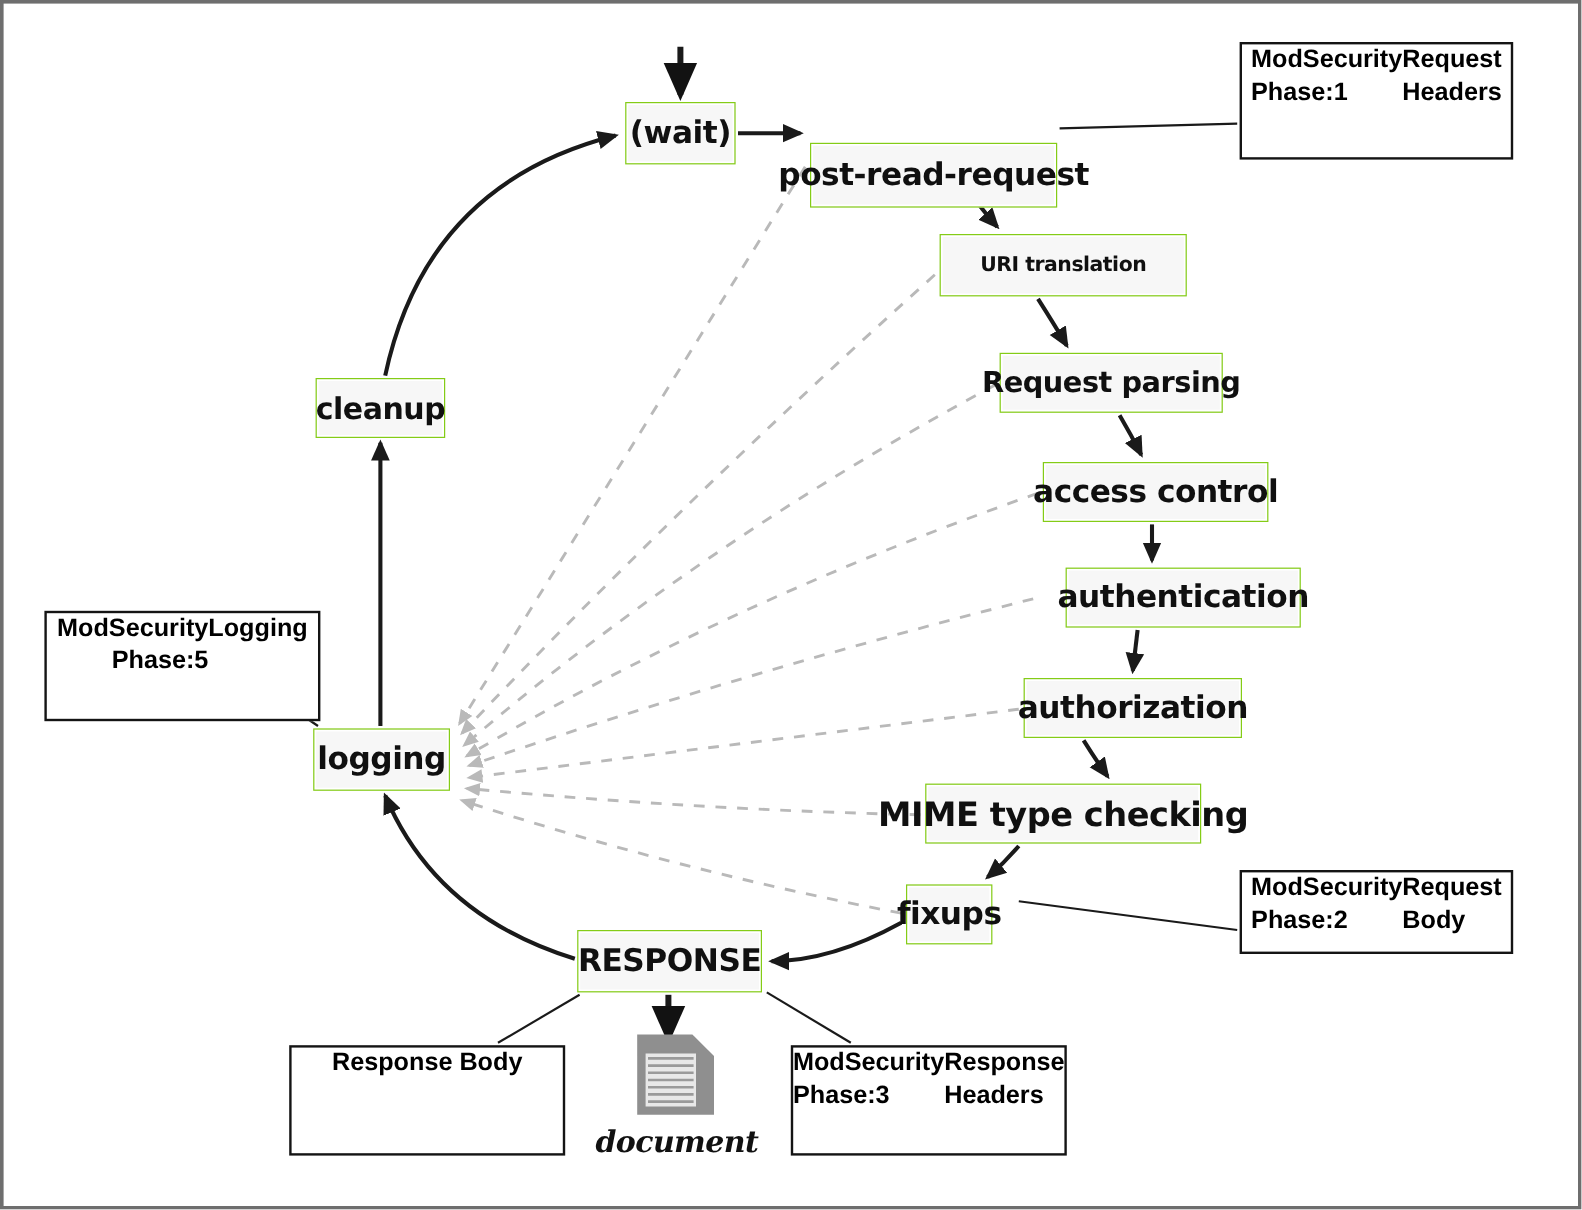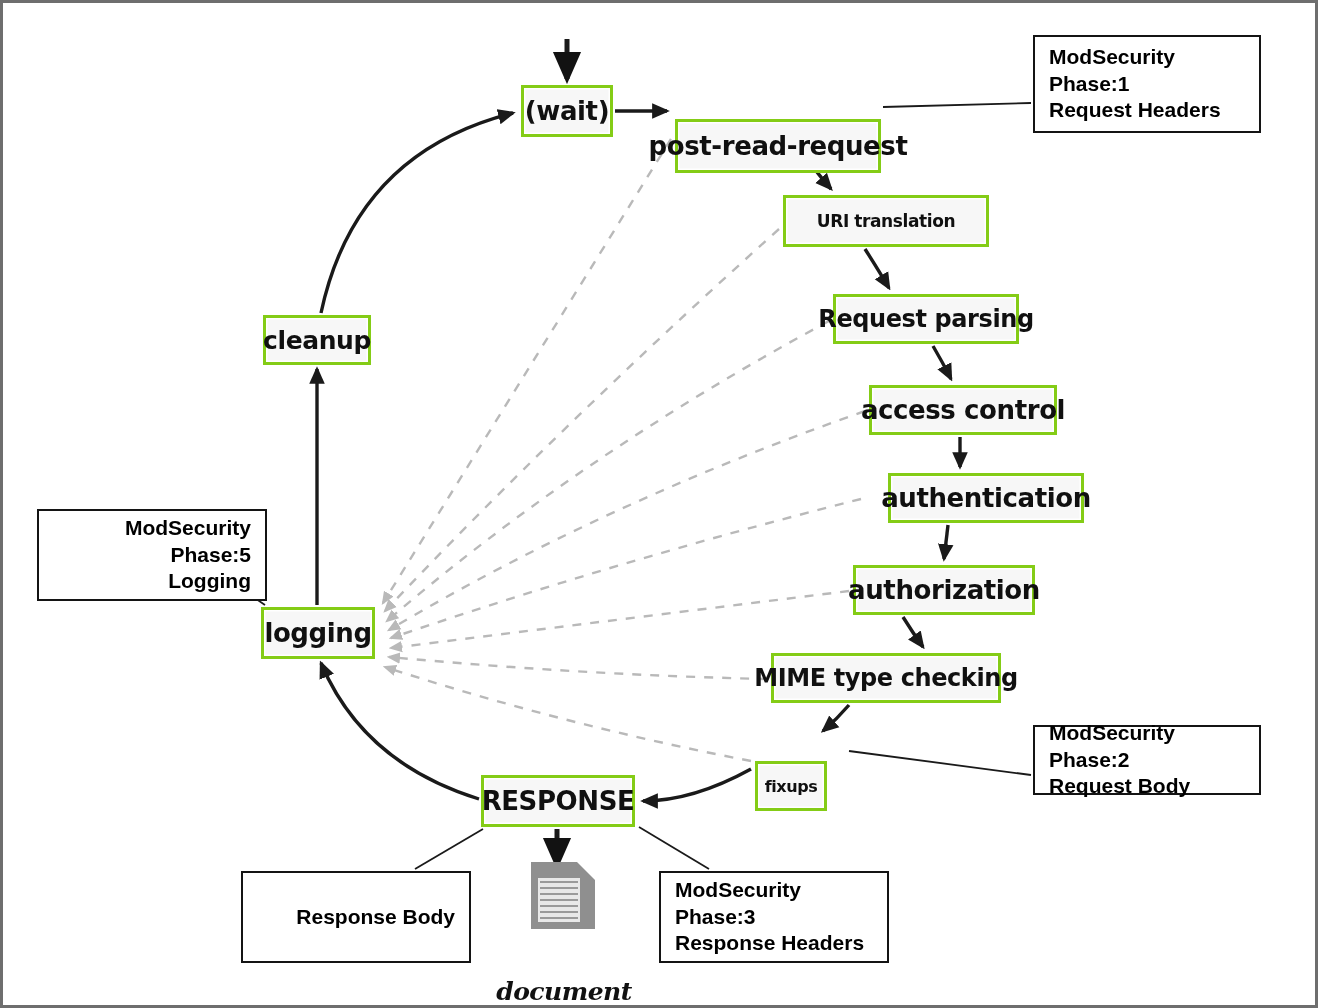--- a/index.html
+++ b/index.html
@@ -25,41 +25,40 @@
     top: 0;
     width: 1318px;
     height: 1008px;
   }
 
   
   .node {
     position: absolute;
     box-sizing: border-box;
     background: #f7f7f7;
-    border: 3px solid #84cc16;
+    border: 1px solid #84cc16;
     box-shadow: inset 0 0 0 1.5px #ffffff;
     display: flex;
     align-items: center;
     justify-content: center;
     color: #101010;
     font-family: "DejaVu Sans", sans-serif;
     font-weight: bold;
     letter-spacing: -0.4px;
     white-space: nowrap;
     z-index: 5;
   }
 
   
   .callout {
     position: absolute;
     box-sizing: border-box;
     background: #ffffff;
     border: 2px solid #141414;
     display: flex;
-    flex-direction: column;
     justify-content: center;
     font-family: "Liberation Sans", sans-serif;
     font-weight: bold;
     font-size: 21px;
     line-height: 1.28;
     color: #000000;
     padding: 0 14px;
     z-index: 6;
   }
   .callout.align-right { text-align: right; }
@@ -159,25 +158,25 @@
     </div>
 
   <div class="node" id="node-auth" style="left: 862px; top: 470px; width: 196px; height: 50px; font-size: 26px; margin-left: 23px;">
       <span>authentication</span>
     </div>
 
   <div class="node" id="node-authz" style="left: 850px; top: 562px; width: 182px; height: 50px; font-size: 26px;">
       <span>authorization</span>
     </div>
 
-  <div class="node" id="node-mime" style="left: 768px; top: 650px; width: 230px; height: 50px; font-size: 24px;">
+  <div class="node" id="node-mime" style="left: 768px; top: 650px; width: 230px; height: 50px; font-size: 28px;">
       <span>MIME type checking</span>
     </div>
 
-  <div class="node" id="node-fixups" style="left: 752px; top: 734px; width: 72px; height: 50px; font-size: 16px; margin-top: 24px;">
+  <div class="node" id="node-fixups" style="left: 752px; top: 734px; width: 72px; height: 50px; font-size: 26px;">
       <span>fixups</span>
     </div>
 
   <div class="node" id="node-response" style="left: 478px; top: 772px; width: 154px; height: 52px; font-size: 26px;">
       <span>RESPONSE</span>
     </div>
 
   <div class="node" id="node-logging" style="left: 258px; top: 604px; width: 114px; height: 52px; font-size: 26px;">
       <span>logging</span>
     </div>
@@ -203,21 +202,21 @@
 
   <div class="callout align-right" id="callout-3" style="left: 238px; top: 868px; width: 230px; height: 92px;">
     <span>Response Body</span>
   </div>
 
   <div class="callout align-right" id="callout-4" style="left: 34px; top: 470px; width: 230px; height: 92px; margin-top: 36px;">
     <span>ModSecurity Phase:5</span>
     <span>Logging</span>
   </div>
 
-  <div id="document-icon-wrap" style="left: 500px; top: 856px; width: 122px; gap: 40px;">
+  <div id="document-icon-wrap" style="left: 500px; top: 856px; width: 122px;">
     <svg width="74" height="76" viewBox="0 0 74 76">
       <path d="M4 3 L50 3 L68 21 L68 70 L4 70 Z" fill="#8f8f8f"></path>
       <path d="M10 18 L54 18 L54 64 L10 64 Z" fill="#e8e8e8" stroke="#8f8f8f" stroke-width="2"></path>
       <g stroke="#9a9a9a" stroke-width="2.2">
         <line x1="13" y1="23" x2="51" y2="23"></line>
         <line x1="13" y1="29" x2="51" y2="29"></line>
         <line x1="13" y1="35" x2="51" y2="35"></line>
         <line x1="13" y1="41" x2="51" y2="41"></line>
         <line x1="13" y1="47" x2="51" y2="47"></line>
         <line x1="13" y1="53" x2="51" y2="53"></line>

